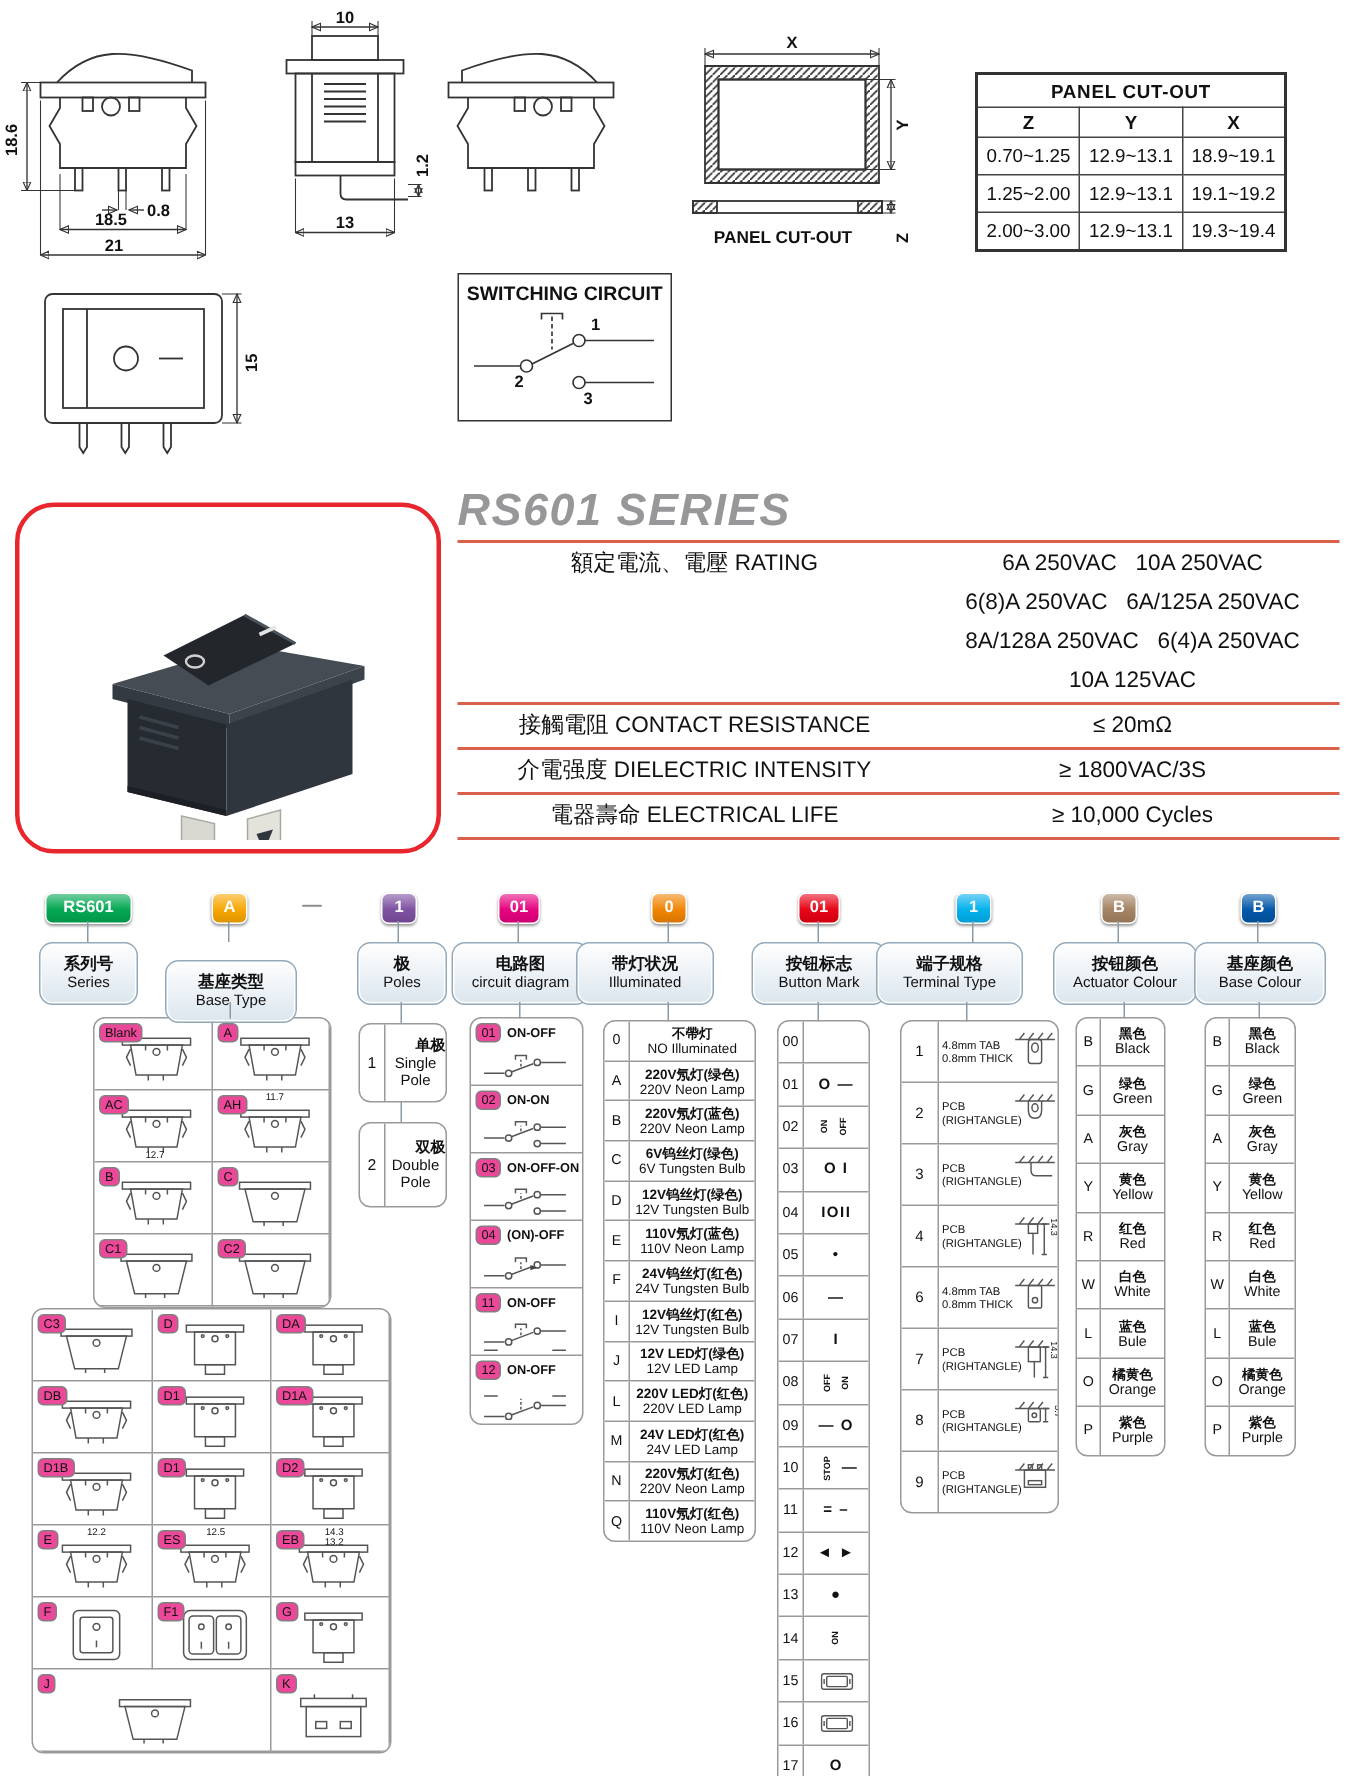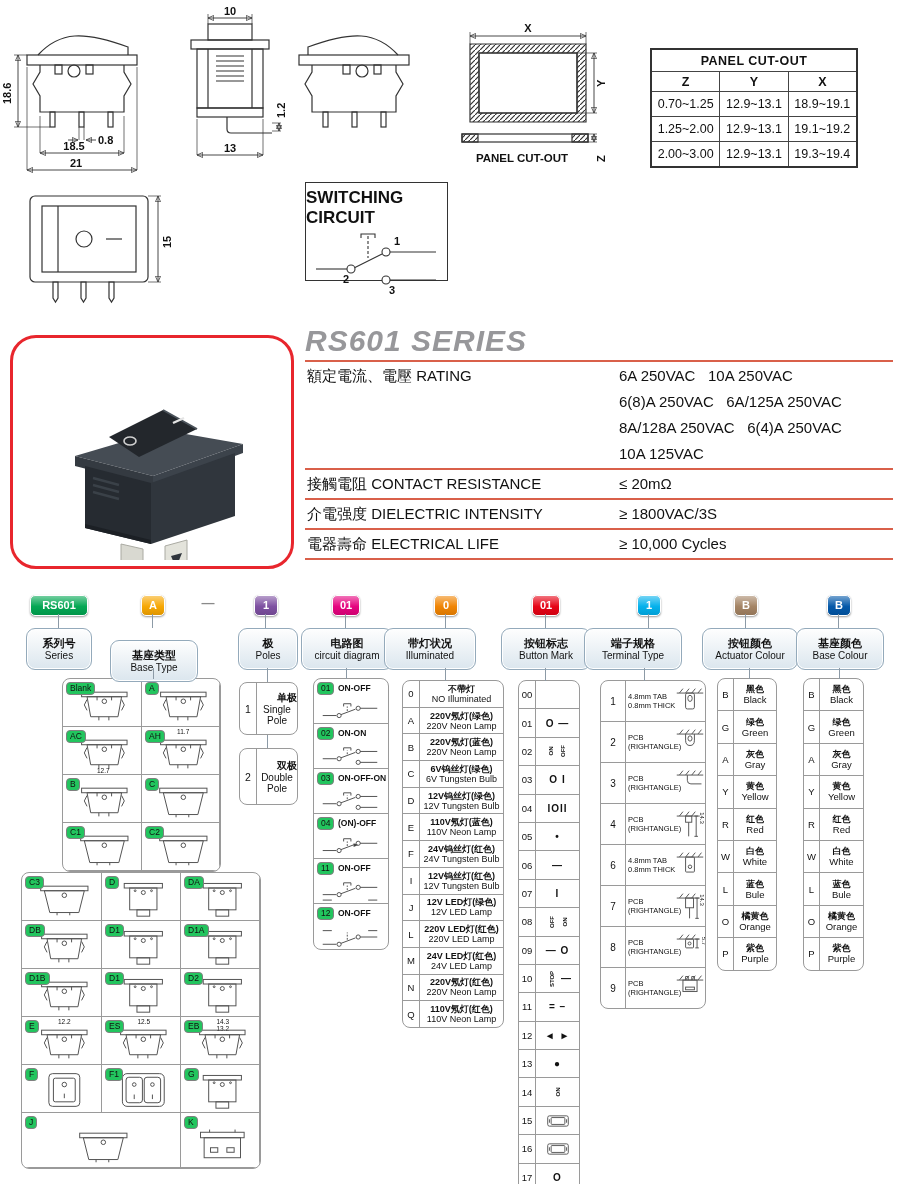--- a/index.html
+++ b/index.html
@@ -17,54 +17,54 @@
   #dwg .lab{font-size:11.5px;}
 
   #cutout{position:absolute;left:650px;top:48px;width:208px;border-collapse:collapse;font-size:12.5px;background:#fff;}
   #cutout th,#cutout td{border:1px solid #444;text-align:center;padding:0;}
   #cutout .ttl{height:21px;font-weight:bold;letter-spacing:.5px;}
   #cutout .hd th{height:19px;}
   #cutout td{height:24px;}
   #cutout{border:2px solid #333;}
 
   #circuit-box{position:absolute;left:305px;top:182px;width:141px;height:97px;border:1.5px solid #333;background:#fff;}
-  #circuit-title{font-size:17px;font-weight:bold;padding-top:5px;}
+  #circuit-title{text-align:center;font-size:13px;font-weight:bold;padding-top:5px;}
   #cbox-svg{display:block;margin-top:2px;}
   #cbox-svg path,#cbox-svg line{fill:none;stroke:#333;stroke-width:1.1px;}
   #cbox-svg circle{fill:#fff;stroke:#333;stroke-width:1.1px;}
   #cbox-svg text{fill:#111;stroke:none;font-size:11px;font-weight:bold;}
 
   
   #photo-box{position:absolute;left:10px;top:335px;width:278px;height:228px;border:3px solid #e8262d;border-radius:26px;background:#fff;overflow:hidden;}
 
   
   #series-title{position:absolute;left:305px;top:324px;font-size:30px;font-weight:bold;font-style:italic;color:#97979a;letter-spacing:1px;}
   #specs{position:absolute;left:305px;top:360px;width:588px;font-size:15px;}
-  .spec-row{display:flex;border-top:2px solid #d9604a;padding:1px 2px;}
+  .spec-row{display:flex;border-top:2px solid #d9604a;padding:1px 2px;text-align:center;}
   .spec-row:last-child{border-bottom:2px solid #d9604a;}
   .spec-label{width:312px;flex:none;line-height:25px;}
   .spec-values{flex:1;}
   .spec-value{line-height:26px;white-space:pre;}
 
   
   #ordering{position:absolute;left:0;top:0;width:900px;height:1184px;}
   .badge{position:absolute;top:595px;height:19px;line-height:19px;border-radius:5px;color:#fff;
          font-size:11px;font-weight:bold;text-align:center;border:1px solid #fff;
          box-shadow:0 1px 2px rgba(0,0,0,.4);
          background-image:linear-gradient(rgba(255,255,255,.45),rgba(255,255,255,.02) 55%,rgba(0,0,0,.10));}
   .odash{position:absolute;left:200px;top:595px;width:16px;text-align:center;font-size:13px;font-weight:bold;color:#8a8a8a;}
   .olabel{position:absolute;top:628px;height:40px;border:1px solid #94aabb;border-radius:9px;
           background:linear-gradient(#fefefe,#dbe6ee);box-shadow:inset 0 0 0 1px #fff;
           display:flex;flex-direction:column;align-items:center;justify-content:center;text-align:center;}
   .olabel-zh{font-size:11px;font-weight:bold;line-height:13px;}
   .olabel-en{font-size:10px;line-height:12px;}
   .vline{position:absolute;width:1px;background:#8c9aa6;}
 
   .otable{position:absolute;background:#fff;border:1px solid #9a9a9a;border-radius:8px;overflow:hidden;}
-  .chip{border:1px solid #808080;border-radius:4px;background:#22c55e;font-size:8.5px;line-height:11px;padding:0 3px;}
+  .chip{border:1px solid #808080;border-radius:4px;background:#ec4899;font-size:8.5px;line-height:11px;padding:0 3px;}
 
   
   #bt-a{left:62px;top:678px;display:grid;grid-template-columns:79px 78px;grid-auto-rows:48px;}
   #bt-b{left:21px;top:872px;display:grid;grid-template-columns:80px 79px 79px;grid-template-rows:48px 48px 48px 48px 48px 55px;}
   .bt-cell{position:relative;border-right:1px solid #9a9a9a;border-bottom:1px solid #9a9a9a;}
   .bt-cell .chip{position:absolute;left:3px;top:3px;z-index:1;}
   .bt-cell svg{position:absolute;left:50%;bottom:2px;transform:translateX(-46%);}
   .dim-top{position:absolute;top:1px;left:50%;transform:translateX(-28%);display:flex;flex-direction:column;align-items:center;font-size:6.5px;line-height:7px;}
   .dim-bot{position:absolute;bottom:0;left:50%;transform:translateX(-40%);font-size:6.5px;line-height:7px;}
 

